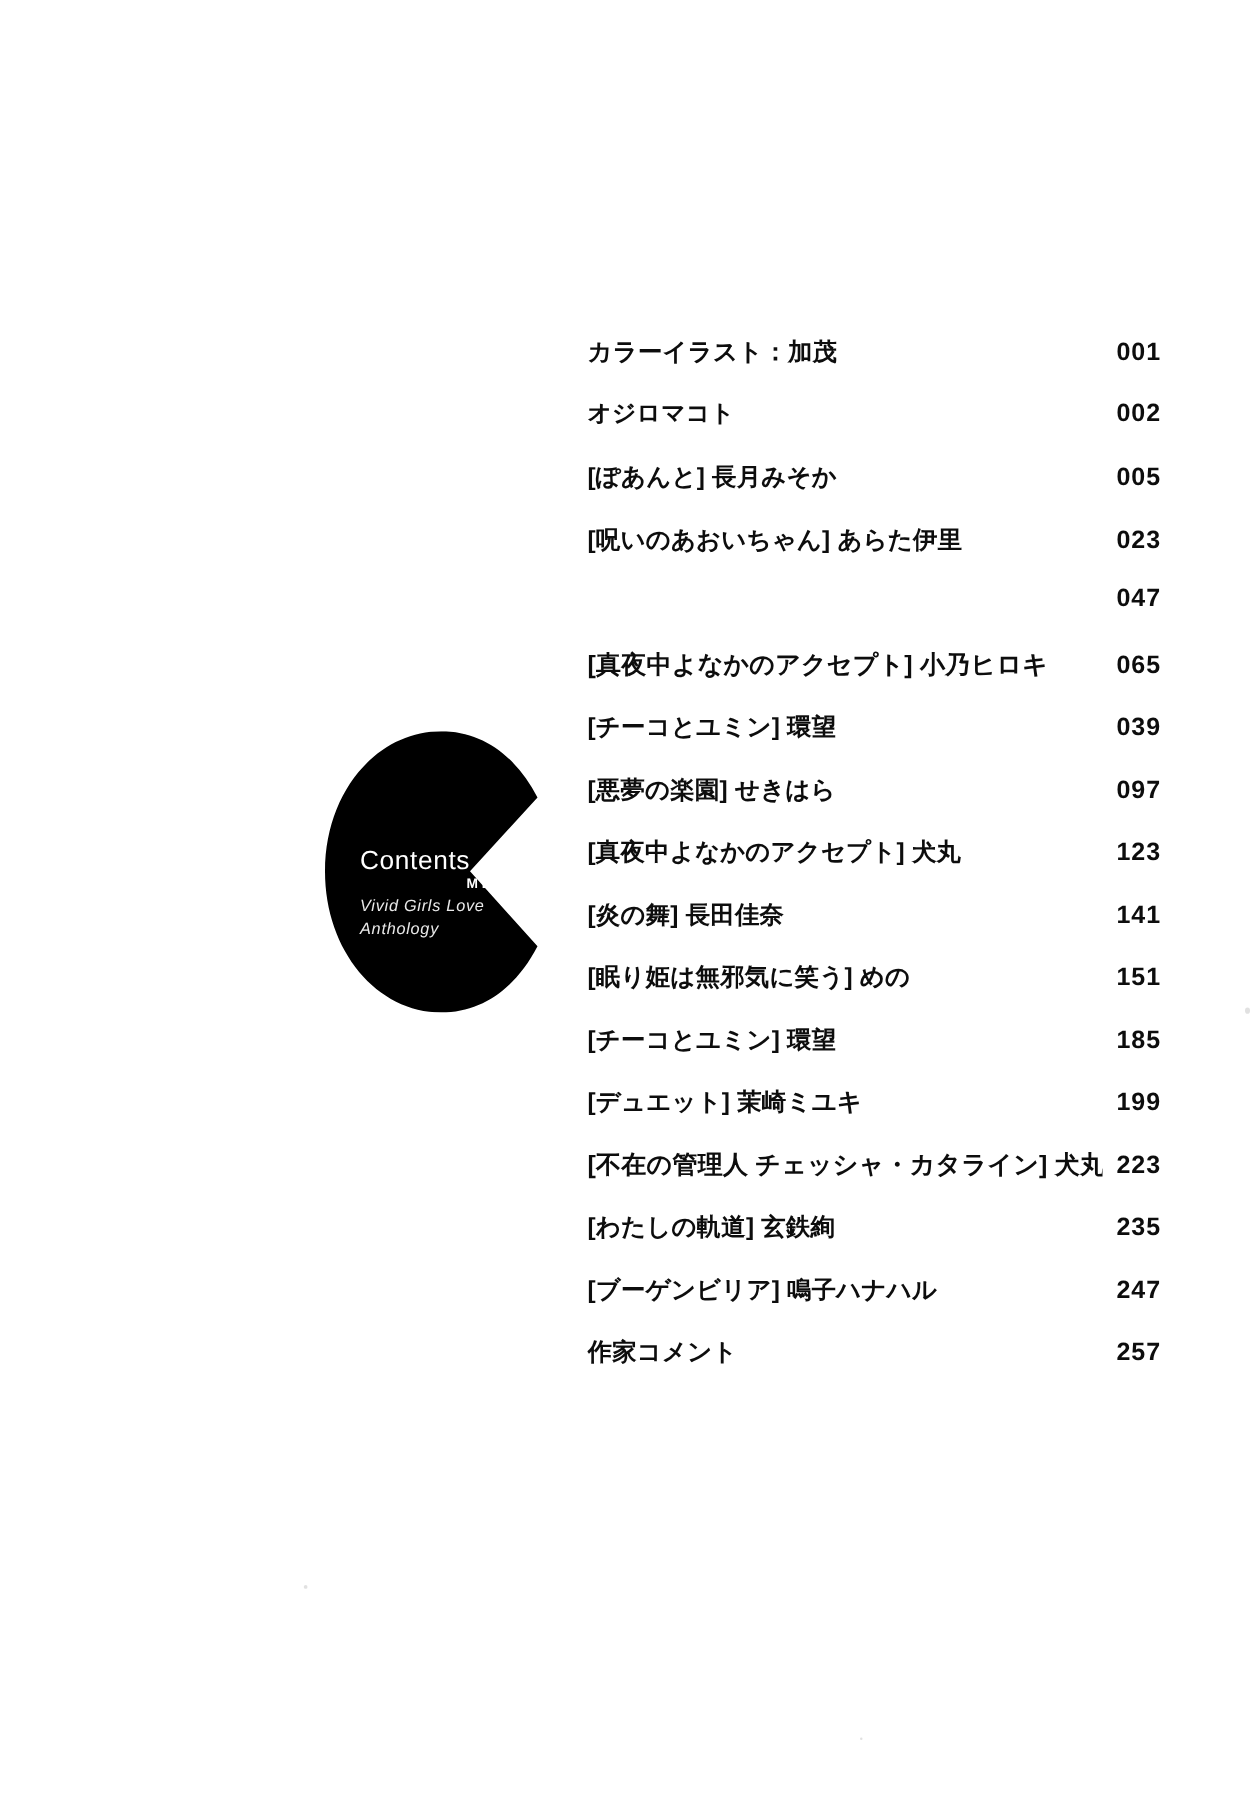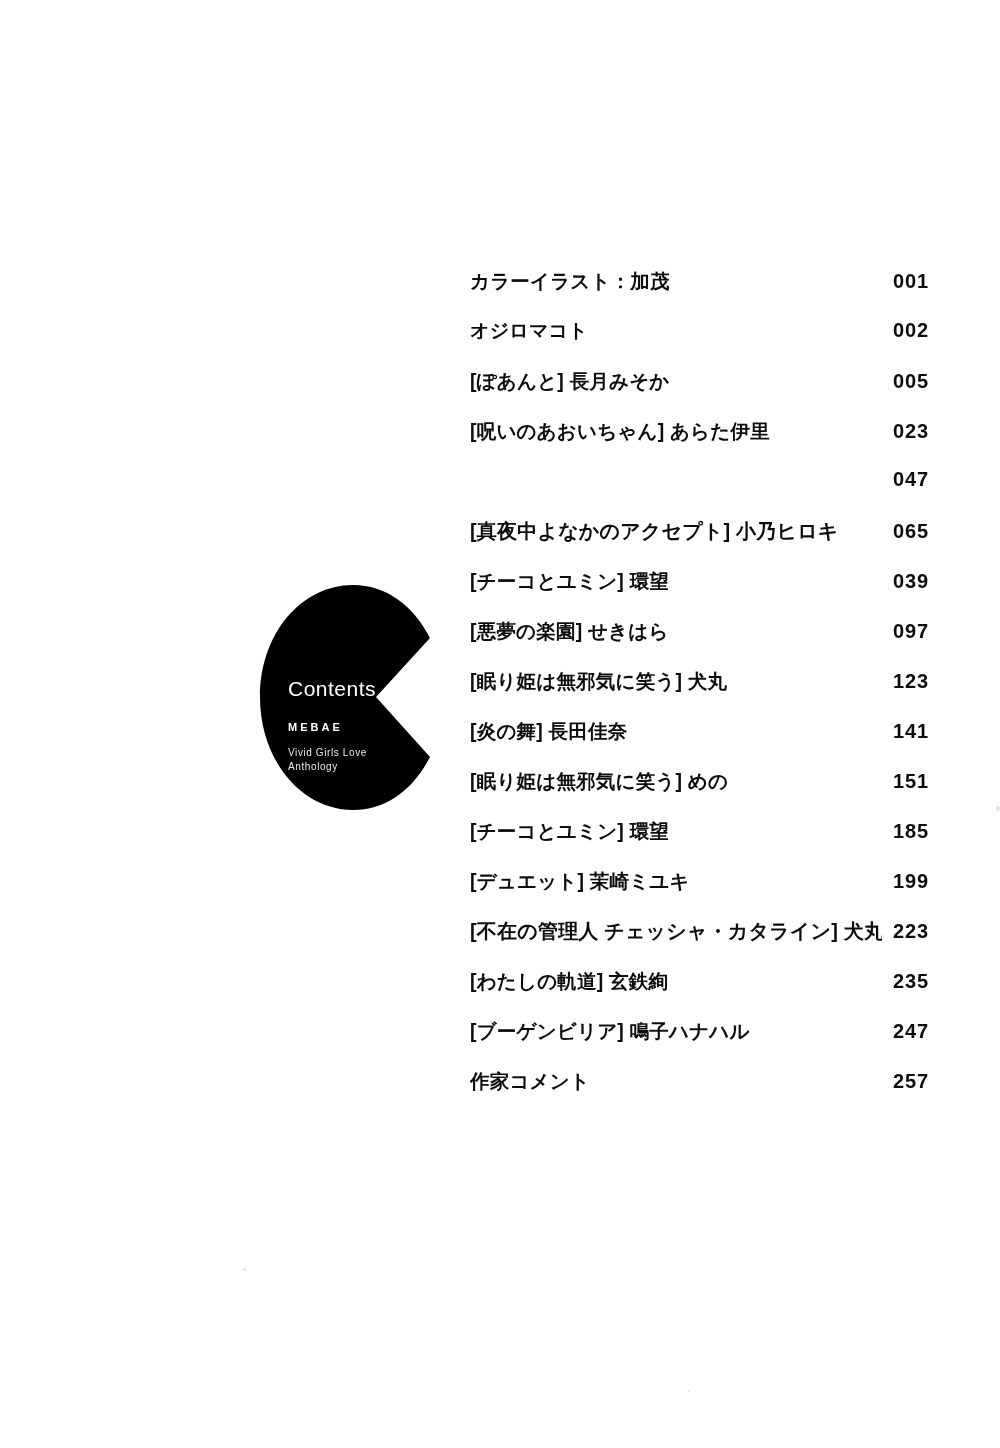--- a/index.html
+++ b/index.html
@@ -46,32 +46,34 @@
     pointer-events: none;
   }
   .badge-title {
     font-size: 21px;
     letter-spacing: 0.5px;
     font-weight: 400;
     line-height: 1.1;
     white-space: nowrap;
   }
   .badge-sub1 {
-    margin-top: 21px;
+    margin-top: 1px;
     font-size: 11px;
     letter-spacing: 3px;
     font-weight: 700;
     line-height: 1.1;
+    text-align: right;
   }
   .badge-sub2 {
-    margin-top: 13px;
-    font-size: 10px;
+    margin-top: 3px;
+    font-size: 13px;
     letter-spacing: 0.6px;
     line-height: 1.35;
     color: #e9e9e9;
+    font-style: italic;
   }
 
   
   .toc {
     position: absolute;
     left: 470px;
     top: 268px;
     width: 470px;
   }
   .toc-row {
@@ -170,21 +172,21 @@
       <div class="toc-label">[チーコとユミン] 環望</div>
       <div class="toc-page">039</div>
     </div>
 
     <div class="toc-row">
       <div class="toc-label">[悪夢の楽園] せきはら</div>
       <div class="toc-page">097</div>
     </div>
 
     <div class="toc-row">
-      <div class="toc-label">[眠り姫は無邪気に笑う] 犬丸</div>
+      <div class="toc-label">[真夜中よなかのアクセプト] 犬丸</div>
       <div class="toc-page">123</div>
     </div>
 
     <div class="toc-row">
       <div class="toc-label">[炎の舞] 長田佳奈</div>
       <div class="toc-page">141</div>
     </div>
 
     <div class="toc-row">
       <div class="toc-label">[眠り姫は無邪気に笑う] めの</div>

